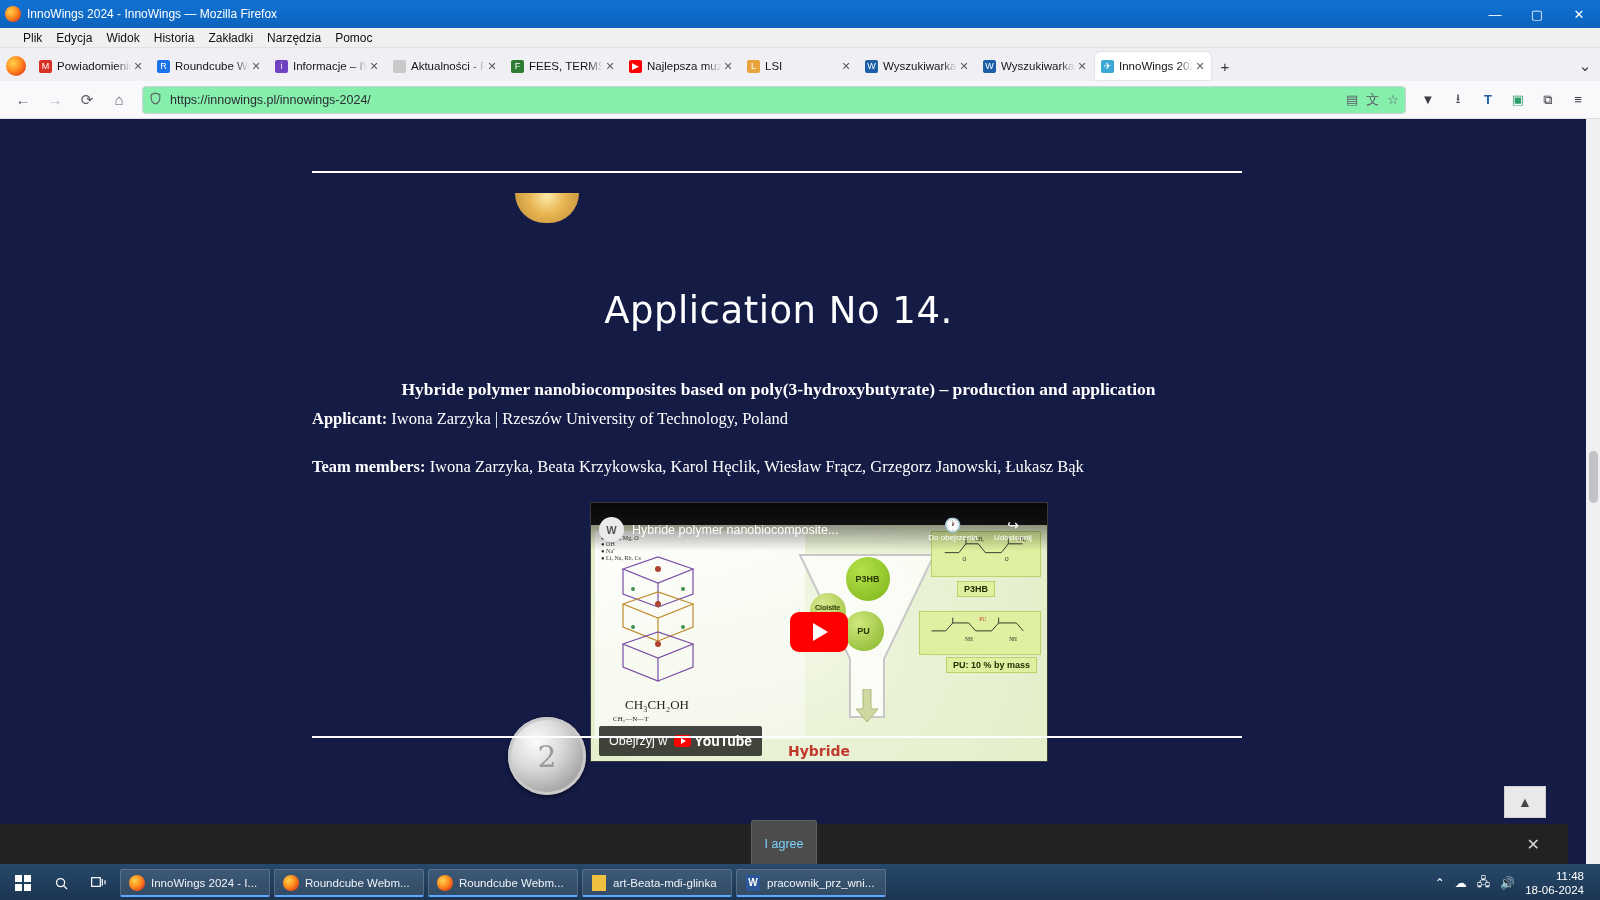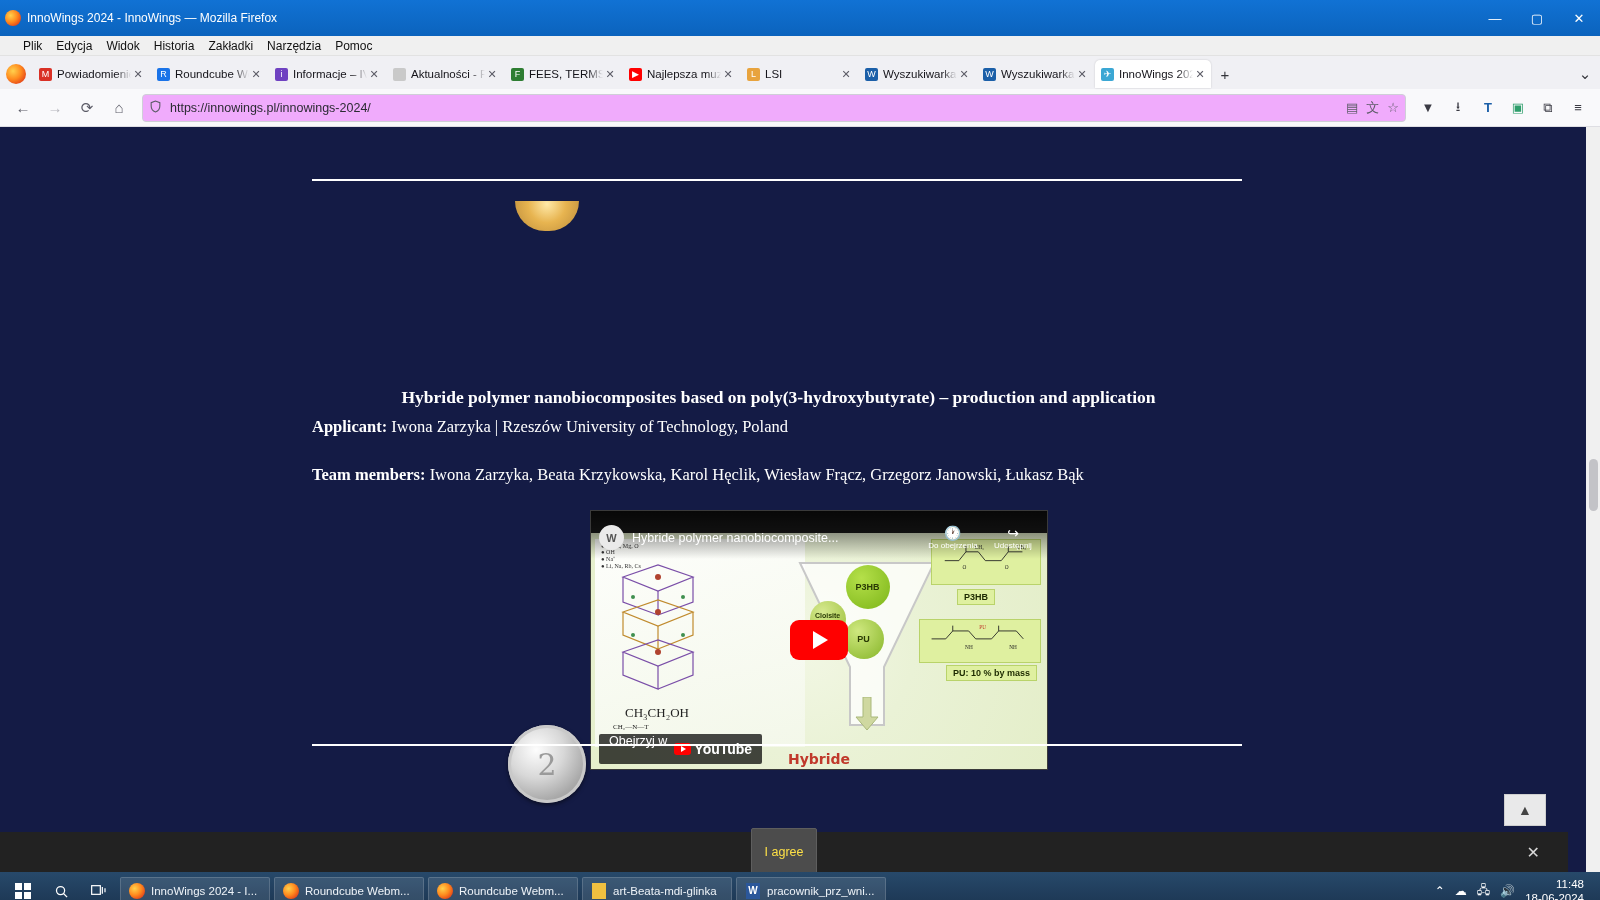--- a/index.html
+++ b/index.html
@@ -5,21 +5,21 @@
   * { box-sizing: border-box; margin: 0; padding: 0; }
   html, body {
     width: 1600px; height: 900px;
     overflow: hidden;
     font-family: "Liberation Sans", sans-serif;
     background: #12193f;
   }
 
   
   .titlebar {
-    height: 36px;
+    height: 28px;
     background: #0a84ff;
     background: linear-gradient(#1172d4, #0b63bd);
     display: flex; align-items: center;
     color: #fff; font-size: 12px;
   }
   .titlebar .ff-logo {
     width: 16px; height: 16px; margin: 0 6px 0 5px;
     border-radius: 50%;
     background: radial-gradient(circle at 35% 35%, #ffd14d 0%, #ff8a1e 45%, #e74c1a 75%, #b62a17 100%);
     flex: none;
@@ -92,21 +92,21 @@
     border-bottom: 1px solid #dedee3;
   }
   .navbtn {
     width: 30px; height: 30px; border-radius: 4px;
     display: flex; align-items: center; justify-content: center;
     color: #5b5b66; font-size: 15px; flex: none;
   }
   .navbtn.disabled { color: #b7b7bd; }
   .urlbar {
     flex: 1; height: 28px; margin: 0 6px;
-    background: #f0abfc; border: 1px solid #cfcfd8;
+    background: #86efac; border: 1px solid #cfcfd8;
     border-radius: 4px;
     display: flex; align-items: center;
     padding: 0 6px; gap: 8px;
     font-size: 12.5px; color: #15141a;
   }
   .urlbar .shield { color: #5b5b66; font-size: 12px; }
   .urlbar .url { flex: 1; color: #2b2b33; }
   .urlbar .uricon { color: #5b5b66; font-size: 13px; }
   .navbar .righticon {
     width: 28px; height: 28px; border-radius: 4px;
@@ -209,21 +209,21 @@
   }
   .playbtn .tri {
     width: 0; height: 0; margin-left: 3px;
     border-left: 15px solid #fff;
     border-top: 9px solid transparent;
     border-bottom: 9px solid transparent;
   }
   .watch-yt {
     position: absolute; left: 8px; bottom: 5px; height: 30px;
     background: rgba(0,0,0,.72); border-radius: 2px;
-    display: flex; gap: 7px;
+    display: flex; align-items: center; gap: 7px;
     padding: 0 10px; color: #fff; font-size: 12.5px;
   }
   .yt-logo {
     display: inline-flex; align-items: center; gap: 3px; font-size: 14px; font-weight: bold;
   }
   .yt-logo .box {
     width: 17px; height: 12px; background: #ff0000; border-radius: 3px;
     display: inline-flex; align-items: center; justify-content: center;
   }
   .yt-logo .box i {
@@ -250,21 +250,21 @@
   
   .cookiebar {
     position: absolute; left: 0; bottom: 0; width: 1568px; height: 40px;
     background: #222222;
     display: flex; align-items: center; justify-content: center;
     gap: 18px;
     color: #e9e9e9; font-size: 13px;
     font-family: "Liberation Sans", sans-serif;
   }
   .cookiebar .agree {
-    background: #4c4c4c; color: #fde047;
+    background: #4c4c4c; color: #7dd3fc;
     border: 1px solid #5e5e5e;
     padding: 16px 13px; font-size: 12.5px; border-radius: 2px;
   }
   .cookiebar .xbtn {
     position: absolute; right: 28px; color: #d8d8d8; font-size: 16px;
   }
 
   
   .vscroll {
     position: absolute; right: 0; top: 0; width: 14px; height: 100%;
@@ -440,20 +440,21 @@
   <span class="righticon">≡</span>
 </div>
 
 <div class="page">
   <div class="page-inner">
 
     <div class="medal-top"></div>
 
     <div class="hr" style="top:52px"></div>
 
+    <div class="app-title" style="top:170px">Application No 14.</div>
 
     <div class="subtitle" style="top:260px">Hybride polymer nanobiocomposites based on poly(3-hydroxybutyrate) – production and application</div>
 
     <div class="meta" style="top:290px">
       <b>Applicant:</b>
       <span>Iwona Zarzyka | Rzeszów University of Technology, Poland</span>
     </div>
 
     <div class="meta" style="top:338px">
       <b>Team members:</b>

